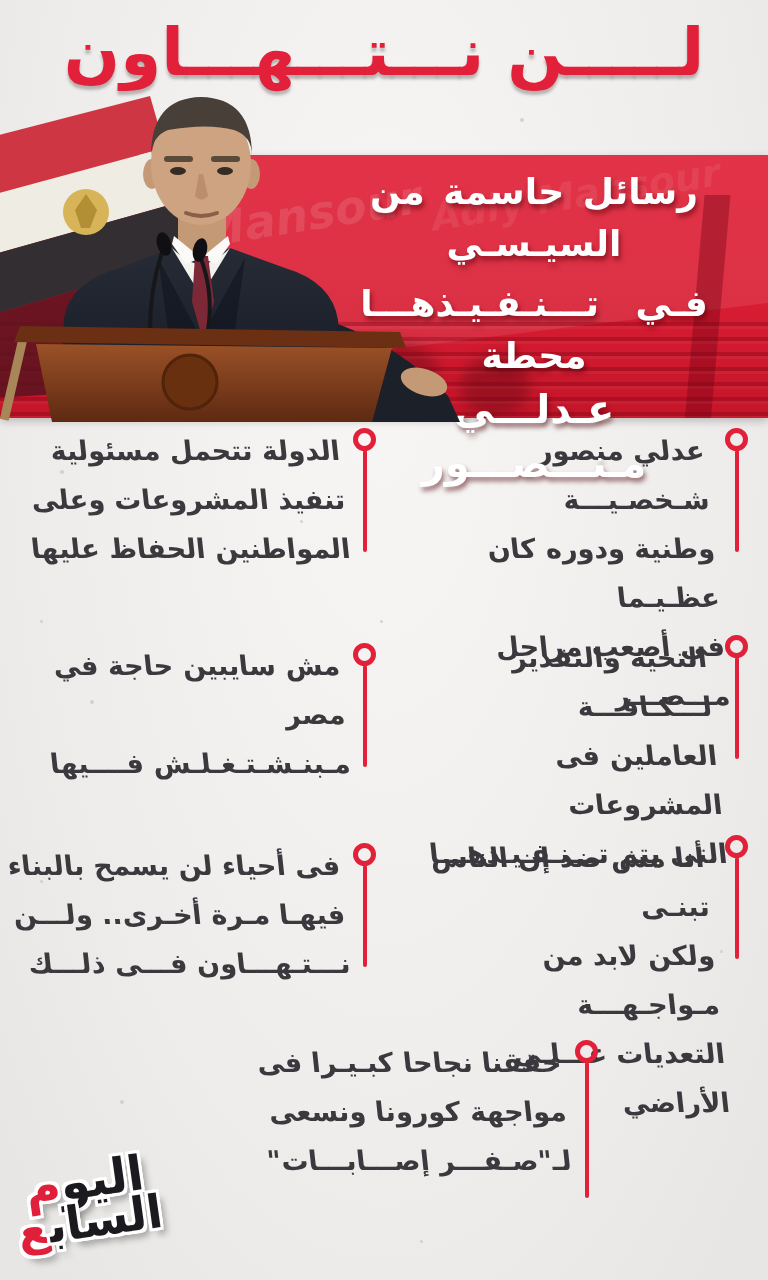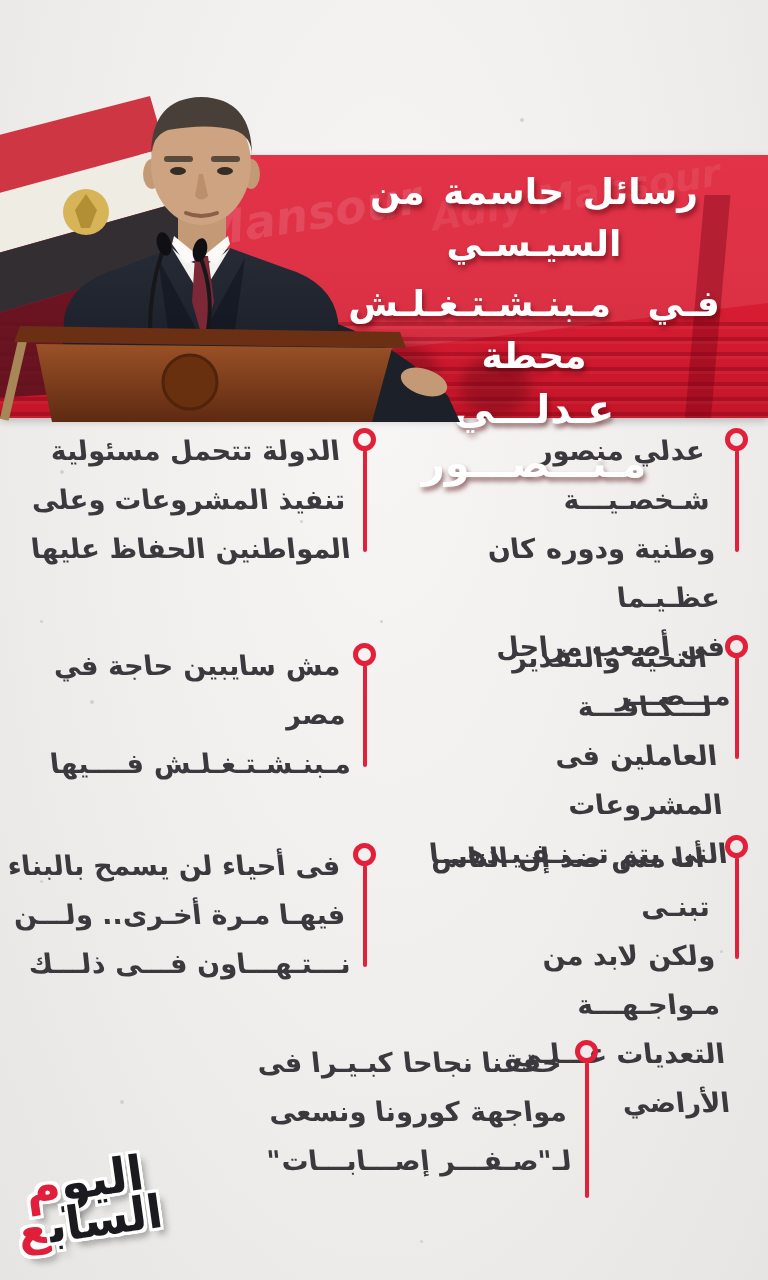--- a/index.html
+++ b/index.html
@@ -102,34 +102,35 @@
   <div class="speck" style="left:40px;top:620px;width:3px;height:3px"></div>
   <div class="speck" style="left:300px;top:520px;width:3px;height:3px"></div>
   <div class="speck" style="left:90px;top:700px;width:4px;height:4px"></div>
   <div class="speck" style="left:680px;top:760px;width:4px;height:4px"></div>
   <div class="speck" style="left:40px;top:880px;width:3px;height:3px"></div>
   <div class="speck" style="left:720px;top:950px;width:3px;height:3px"></div>
   <div class="speck" style="left:120px;top:1100px;width:4px;height:4px"></div>
   <div class="speck" style="left:420px;top:1240px;width:3px;height:3px"></div>
   <div class="speck" style="left:380px;top:620px;width:3px;height:3px"></div>
 
+  <div class="top-title" dir="rtl">لـــــن نـــتـــهـــاون</div>
 
   <div class="banner">
     <div class="banner-wash"></div>
     <div class="banner-watermark">Adly Mansour</div>
     <div class="banner-watermark wm2">Adly Mansour</div>
     <div class="banner-pillar"></div>
     <div class="banner-blob" style="left:350px;bottom:6px;width:90px;height:70px"></div>
     <div class="banner-blob" style="left:460px;bottom:2px;width:70px;height:60px"></div>
     <div class="banner-slats"></div>
   </div>
 
   <div class="banner-title">
     <div class="bt-line1">رسائل حاسمة من السيـسـي</div>
-    <div class="bt-line2">فـي مـبنـشـتـغـلـش محطة</div>
+    <div class="bt-line2">فـي تـــنـفـيـذهـــا محطة</div>
     <div class="bt-line3">عـدلـــي مـنـــصـــور</div>
   </div>
 
   <svg class="photo" viewBox="0 0 460 336">
     <defs>
       <linearGradient id="suitg" x1="0" y1="0" x2="0" y2="1">
         <stop offset="0" stop-color="#262b36"></stop>
           <stop offset="1" stop-color="#141823"></stop>
       </linearGradient>
       <linearGradient id="podg" x1="0" y1="0" x2="0" y2="1">

